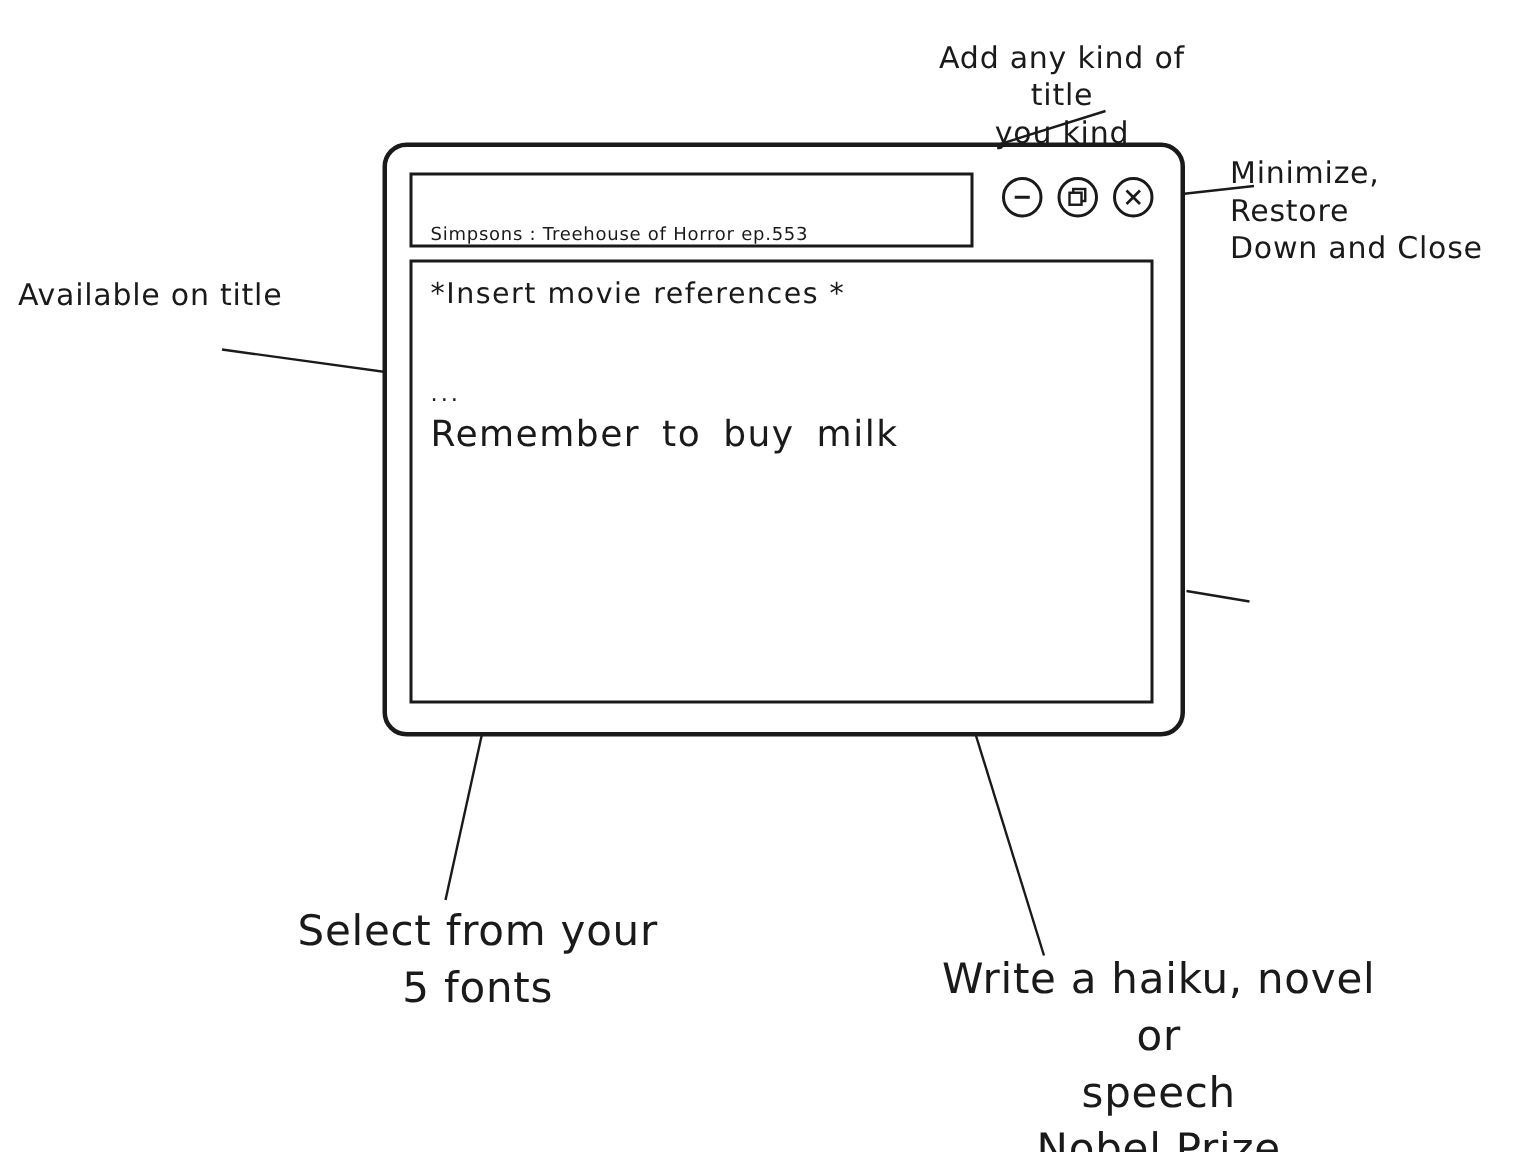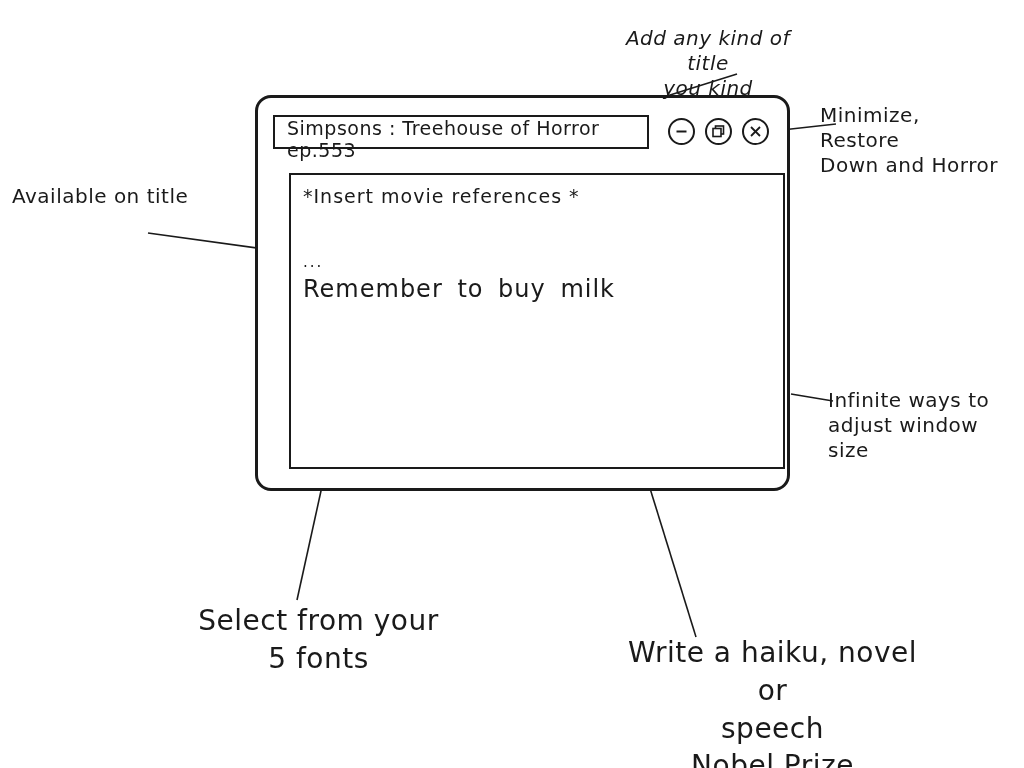--- a/index.html
+++ b/index.html
@@ -29,26 +29,26 @@
     left: 255px; top: 95px;
     width: 535px; height: 396px;
     border: 3px solid #1a1a1a;
     border-radius: 16px;
     background: #ffffff;
     z-index: 2;
   }
   .title-box {
     position: absolute;
     left: 15px; top: 17px;
-    width: 376px; height: 34px;
+    width: 376px; height: 50px;
     border: 2px solid #1a1a1a;
     display: flex;
-    align-items: flex-start;
+    align-items: flex-end;
     padding: 0 12px;
-    font-size: 19px;
+    font-size: 12px;
     letter-spacing: 0.5px;
     background: #ffffff;
   }
   .window-controls {
     position: absolute;
     right: 18px; top: 20px;
     display: flex;
     gap: 10px;
   }
   .ctrl-btn {
@@ -64,35 +64,34 @@
   }
   .ctrl-btn svg { display: block; }
   .editor-area {
     position: absolute;
     left: 15px; top: 75px;
     width: 496px; height: 296px;
     border: 2px solid #1a1a1a;
     background: #ffffff;
     padding: 10px 12px;
     cursor: text;
-    margin-left: 16px;
   }
   .editor-line1 { font-size: 19px; letter-spacing: 1px; }
   .editor-line2 { font-size: 15px; margin-top: 46px; letter-spacing: 2px; }
   .editor-line3 { font-size: 24px; margin-top: 4px; letter-spacing: 1px; word-spacing: 6px; }
   
   .annotation {
     position: absolute;
     z-index: 2;
     font-size: 20px;
     line-height: 1.25;
     letter-spacing: 0.5px;
     color: #1a1a1a;
   }
-  .ann-title-note   { left: 608px; top: 26px;  width: 200px; text-align: center; font-style: italic; }
+  .ann-title-note   { left: 608px; top: 26px;  width: 200px; text-align: center; }
   .ann-controls-note{ left: 820px; top: 103px; width: 180px; text-align: left; }
   .ann-computer-note{ left: 12px;  top: 184px; width: 180px; text-align: left; }
   .ann-resize-note  { left: 828px; top: 388px; width: 190px; text-align: left; }
   .ann-fonts-note   { left: 196px; top: 602px; width: 245px; text-align: center; font-size: 28px; line-height: 1.35; }
   .ann-haiku-note   { left: 615px; top: 634px; width: 315px; text-align: center; font-size: 28px; line-height: 1.35; }
 </style>
 </head>
 <body>
 
 <div id="page">
@@ -146,31 +145,27 @@
 
   </div>
 
   <div class="annotation ann-title-note">
     <div>Add any kind of title</div>
     <div>you kind</div>
   </div>
 
   <div class="annotation ann-controls-note">
     <div>Minimize, Restore</div>
-    <div>Down and Horror</div>
+    <div>Down and Close</div>
   </div>
 
   <div class="annotation ann-computer-note">
     <div>Available on title</div>
   </div>
 
-  <div class="annotation ann-resize-note">
-    <div>Infinite ways to</div>
-    <div>adjust window size</div>
-  </div>
 
   <div class="annotation ann-fonts-note">
     <div>Select from your</div>
     <div>5 fonts</div>
   </div>
 
   <div class="annotation ann-haiku-note">
     <div>Write a haiku, novel or</div>
     <div>speech</div>
     <div>Nobel Prize acceptance</div>

